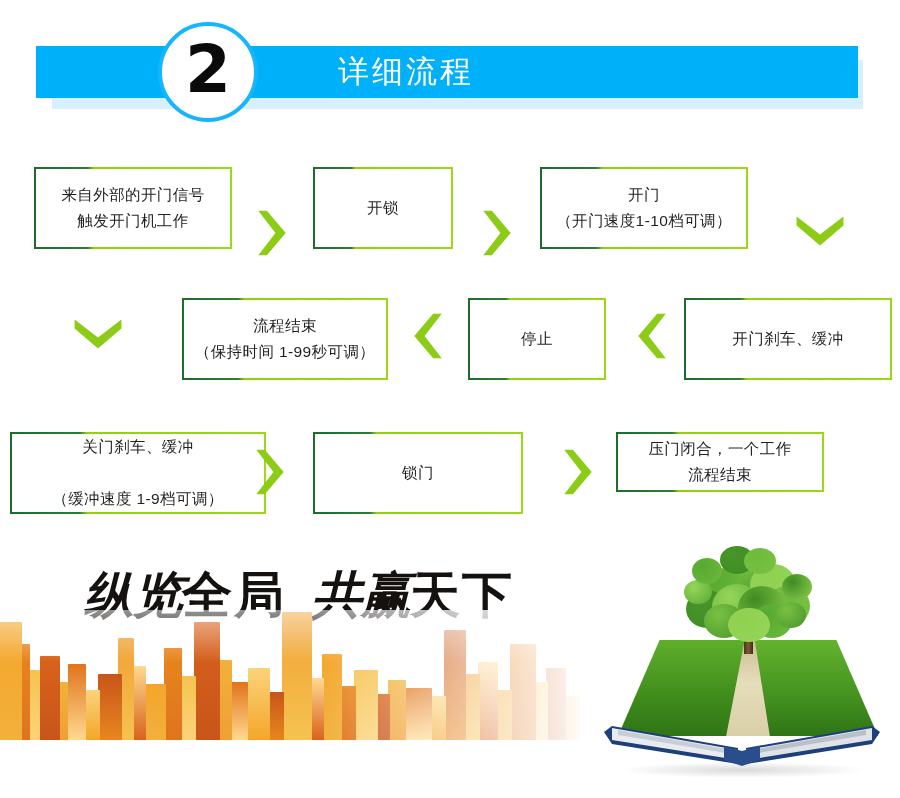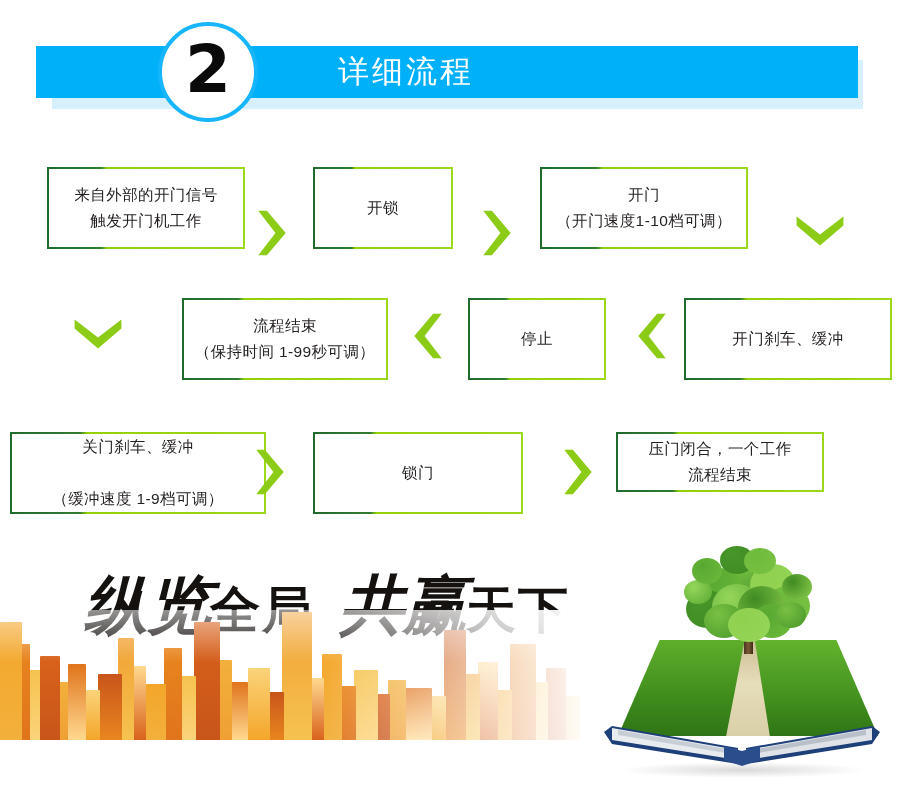--- a/index.html
+++ b/index.html
@@ -111,21 +111,21 @@
     height: 72px;
     color: #15110f;
     font-family: "DejaVu Serif", "Liberation Serif", serif;
     font-weight: bold;
     font-size: 50px;
     letter-spacing: 2px;
     white-space: nowrap;
   }
   .calligraphy .brush {
     font-style: italic;
-    font-size: 64px;
+    font-size: 50px;
     letter-spacing: -1px;
   }
   .calligraphy .gap { display: inline-block; width: 26px; }
 
   
   .city {
     position: absolute;
     left: 0; bottom: 58px;
     width: 580px; height: 130px;
     overflow: hidden;
@@ -210,21 +210,21 @@
   <div class="header-wrap">
     <div class="header-shadow"></div>
     <div class="header-bar"></div>
     <div class="header-badge">
       <span class="header-badge-num">2</span>
     </div>
     <div class="header-title">详细流程</div>
   </div>
 
   <div class="flow" id="flow">
-      <div class="fbox" style="left: 47px; top: 27px; width: 198px; height: 82px;">
+      <div class="fbox" style="left: 34px; top: 27px; width: 198px; height: 82px;">
         <span class="ln">来自外部的开门信号</span>
         <span class="ln">触发开门机工作</span>
       </div>
       <div class="chev" style="left: 252px; top: 69px; width: 40px; height: 48px; color: rgb(140, 204, 22);">
         <svg viewBox="0 0 40 56" xmlns="http://www.w3.org/2000/svg">
           <polygon points="4,2 14,2 36,28 14,54 4,54 24,28" fill="currentColor"></polygon>
         </svg>
       </div>
       <div class="fbox" style="left: 313px; top: 27px; width: 140px; height: 82px;">
         <span class="ln">开锁</span>

